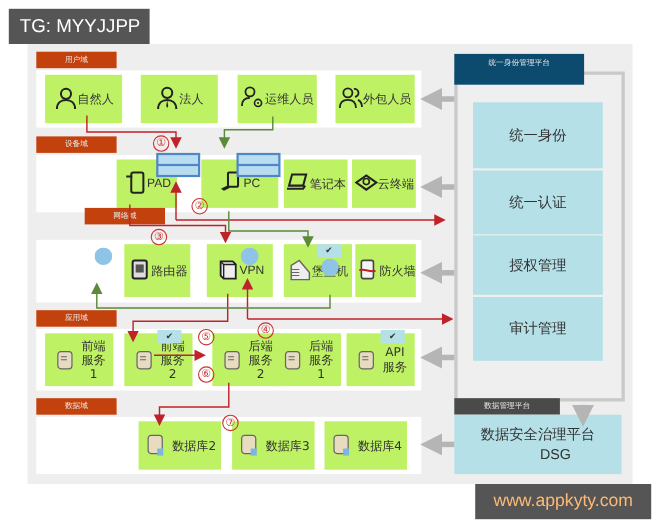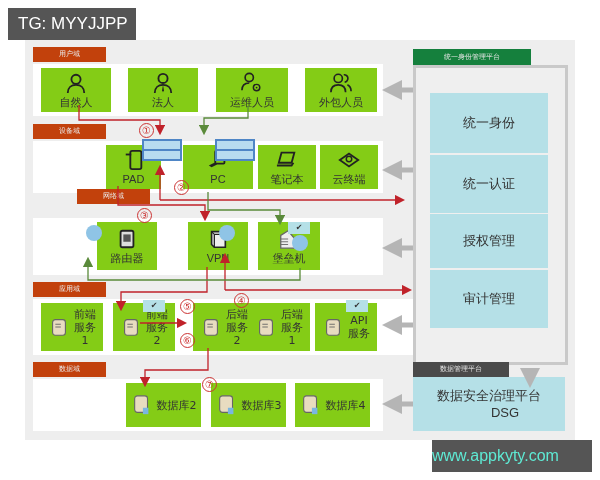--- a/index.html
+++ b/index.html
@@ -1,28 +1,28 @@
 <!DOCTYPE html>
 <html><head>
 <meta charset="utf-8">
 <style>
   * { box-sizing: border-box; margin: 0; padding: 0; }
   body { width: 600px; height: 480px; background: #ffffff; position: relative; overflow: hidden; font-family: "DejaVu Sans", sans-serif; }
   .canvas { position: absolute; left: 25px; top: 40px; width: 550px; height: 400px; background: #eeeeee; }
   .wm-top { position: absolute; left: 8px; top: 8px; width: 128px; height: 32px; background: #555555; color: #fff; font-family: "Liberation Sans", sans-serif; font-size: 17px; line-height: 32px; padding-left: 10px; z-index: 10; }
-  .wm-bottom { position: absolute; left: 432px; top: 440px; width: 160px; height: 32px; background: #555555; color: #5eead4; font-family: "Liberation Sans", sans-serif; font-size: 16px; line-height: 32px; z-index: 10; }
+  .wm-bottom { position: absolute; left: 432px; top: 440px; width: 160px; height: 32px; background: #555555; color: #fdba74; font-family: "Liberation Sans", sans-serif; font-size: 16px; line-height: 32px; text-align: center; z-index: 10; }
   .zone-label { position: absolute; width: 73px; height: 15px; background: #c2410c; color: #eaeaea; font-size: 7px; line-height: 15px; text-align: center; }
   .zone { position: absolute; background: #ffffff; }
-  .tile { position: absolute; background: #84cc16; display: flex; flex-direction: column; align-items: center; justify-content: center; color: #333; font-size: 11px; }
+  .tile { position: absolute; background: #bef264; display: flex; flex-direction: row; align-items: center; justify-content: center; color: #333; font-size: 11px; }
   .tile .ico { width: 22px; height: 22px; margin-bottom: 2px; }
   .tile-row { display: flex; align-items: center; justify-content: center; }
   .tile-row .ico { margin-right: 4px; margin-bottom: 0; }
   .tile .txt { text-align: center; line-height: 13px; }
   .right-frame { position: absolute; left: 413px; top: 65px; width: 155px; height: 300px; border: 3px solid #c9c9c9; background: #efefef; }
-  .right-header { position: absolute; left: 413px; top: 49px; width: 118px; height: 16px; background: #15803d; color: #e6e6e6; font-size: 7px; line-height: 16px; text-align: center; }
+  .right-header { position: absolute; left: 413px; top: 49px; width: 118px; height: 28px; background: #0c4a6e; color: #e6e6e6; font-size: 7px; line-height: 16px; text-align: center; }
   .id-box { position: absolute; left: 430px; width: 118px; background: #b5e0e7; color: #333; font-size: 13px; display: flex; align-items: center; justify-content: center; }
   .dsg-header { position: absolute; left: 413px; top: 362px; width: 96px; height: 15px; background: #4a4a4a; color: #e6e6e6; font-size: 7px; line-height: 15px; text-align: center; }
   .dsg-box { position: absolute; left: 413px; top: 377px; width: 152px; height: 54px; background: #b5e0e7; color: #333; font-size: 13px; display: flex; flex-direction: column; align-items: center; justify-content: center; line-height: 17px; }
   .num { position: absolute; width: 15px; height: 15px; border: 1.3px solid #cc3333; border-radius: 50%; color: #cc3333; font-size: 10px; line-height: 13px; text-align: center; background: transparent; }
   svg.overlay { position: absolute; left: 0; top: 0; width: 600px; height: 480px; pointer-events: none; }
   .check { position: absolute; width: 22px; height: 12px; background: #b5e0e7; color: #333; font-size: 8px; line-height: 12px; text-align: center; }
   .bubble { position: absolute; width: 16px; height: 16px; border-radius: 50%; background: #8fc4e6; border: 1px dashed #8fc4e6; }
   .switch { position: absolute; width: 40px; height: 22px; background: #4f86c6; padding: 2px; display: flex; flex-direction: column; gap: 2px; }
   .switch div { flex: 1; background: #b8dcf0; }
 </style>
@@ -104,49 +104,56 @@
     <div></div>
     <div></div>
   </div>
 <div class="switch" style="left:215px;top:139px;">
     <div></div>
     <div></div>
   </div>
 
 <div class="zone-label" style="left:33px;top:189px;margin-left:44px;">网络域</div>
 <div class="zone" style="left:33px;top:218px;width:350px;height:57px;">
-  <div class="tile" style="left:64px;top:4px;width:60px;height:48px;">
+  <div class="tile" style="left:80px;top:4px;width:60px;height:48px;">
     <svg class="ico" viewBox="0 0 24 24">
         <rect x="5" y="3" width="14" height="18" rx="2" fill="#ddd" stroke="#222" stroke-width="2"></rect>
         <rect x="8" y="7" width="8" height="8" fill="#555"></rect>
       </svg>
     <span class="txt">路由器</span>
   </div>
   <div class="tile" style="left:155px;top:4px;width:60px;height:48px;">
     <svg class="ico" viewBox="0 0 24 24">
         <path d="M5 4h12l3 3v14H8l-3-3z" fill="#eee" stroke="#222" stroke-width="1.8"></path>
         <path d="M5 4l3 3v14M8 7h12" fill="none" stroke="#222" stroke-width="1.4"></path>
       </svg>
     <span class="txt" style="font-family:'Liberation Sans',sans-serif;">VPN</span>
   </div>
   <div class="tile" style="left:225px;top:4px;width:62px;height:48px;">
     <svg class="ico" viewBox="0 0 24 24">
         <path d="M3 8l8-5 10 12v7H3z" fill="#eee" stroke="#666" stroke-width="1.4"></path>
         <path d="M3 12h8M3 15h8M3 18h8" stroke="#666"></path>
       </svg>
     <span class="txt">堡垒机</span>
+  </div>
+  <div class="tile" style="left:290px;top:4px;width:55px;height:48px;">
+    <svg class="ico" viewBox="0 0 24 24">
+        <rect x="6" y="3" width="12" height="18" rx="2" fill="#f3f3f3" stroke="#444" stroke-width="1.6"></rect>
+        <path d="M4 13c4-3 12 3 16 0" fill="none" stroke="#b22" stroke-width="2"></path>
+      </svg>
+    <span class="txt">防火墙</span>
   </div>
 </div>
 <div class="bubble" style="left:86px;top:225px;"></div>
 <div class="bubble" style="left:219px;top:225px;"></div>
 <div class="check" style="left:288px;top:222px;">✔</div>
 <div class="bubble" style="left:292px;top:235px;"></div>
 
 <div class="zone-label" style="left:33px;top:282px;">应用域</div>
-<div class="zone" style="left:33px;top:299px;width:380px;height:56px;">
+<div class="zone" style="left:33px;top:299px;width:350px;height:56px;">
   <div class="tile" style="left:8px;top:4px;width:62px;height:48px;">
     <div class="tile-row">
         <svg class="ico" viewBox="0 0 24 24">
           <rect x="5" y="4" width="14" height="17" rx="3" fill="#e8dcc0" stroke="#666" stroke-width="1.2"></rect>
           <path d="M8 9h6M8 12h6" stroke="#666"></path>
         </svg>
       <div class="txt">
           <div>前端</div>
           <div>服务</div>
           <div>1</div>

